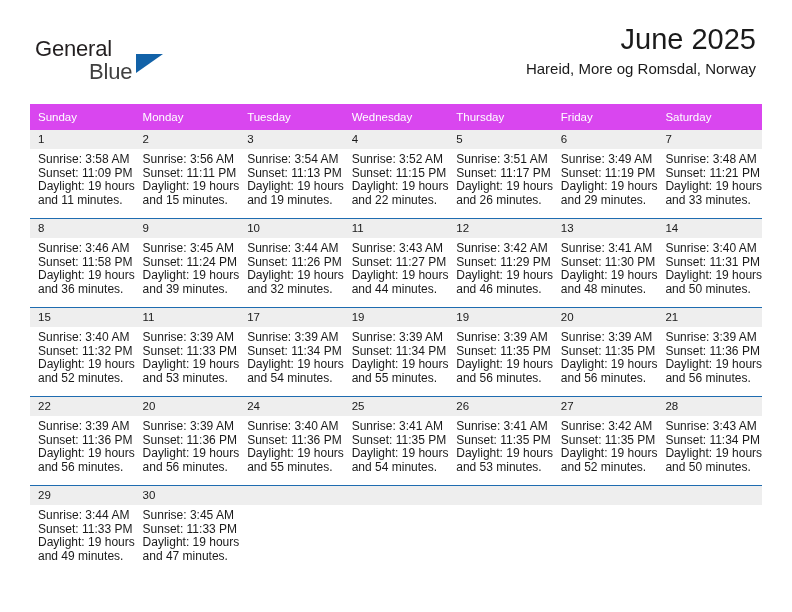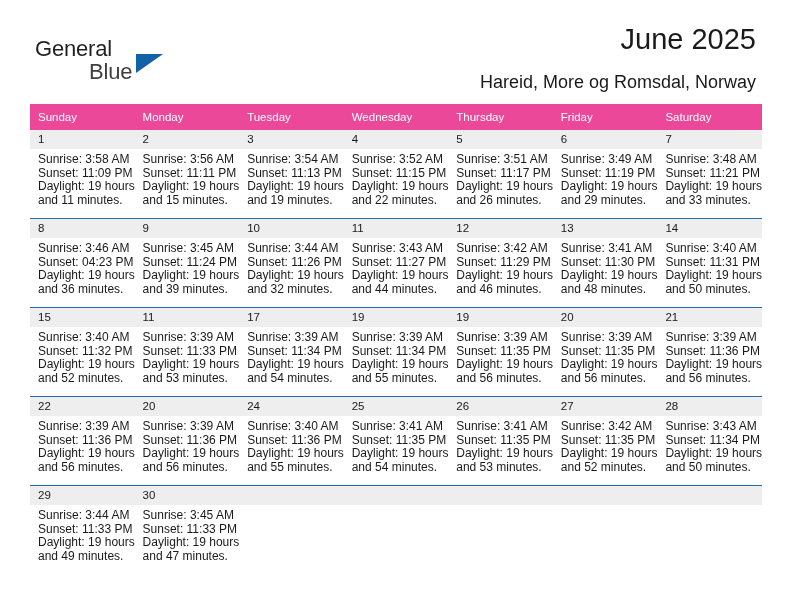--- a/index.html
+++ b/index.html
@@ -71,39 +71,39 @@
     text-align: right;
   }
   .cal-title {
     font-size: 29px;
     font-weight: normal;
     color: #1a1a1a;
     line-height: 34px;
     white-space: nowrap;
   }
   .cal-subtitle {
-    margin-top: 17px;
-    font-size: 18px;
+    margin-top: 4px;
+    font-size: 15px;
     font-weight: normal;
     color: #1a1a1a;
     line-height: 18px;
     white-space: nowrap;
   }
 
   
   .calendar {
     position: absolute;
     left: 30px;
     top: 104px;
     width: 732px;
     border-collapse: collapse;
     table-layout: fixed;
   }
   .calendar th {
-    background: #ec4899;
+    background: #d946ef;
     color: #ffffff;
     font-size: 11.5px;
     font-weight: normal;
     text-align: left;
     padding: 6px 0 6px 8px;
     height: 14px;
     border: none;
   }
   .calendar td {
     vertical-align: top;
@@ -254,21 +254,21 @@
               </div>
             </div>
           </td>
         </tr>
         <tr class="week-row">
           <td>
             <div class="cell-inner">
               <div class="daynum">8</div>
               <div class="details">
                 <div>Sunrise: 3:46 AM</div>
-                <div>Sunset: 04:23 PM</div>
+                <div>Sunset: 11:58 PM</div>
                 <div>Daylight: 19 hours</div>
                 <div>and 36 minutes.</div>
               </div>
             </div>
           </td>
           <td>
             <div class="cell-inner">
               <div class="daynum">9</div>
               <div class="details">
                 <div>Sunrise: 3:45 AM</div>

